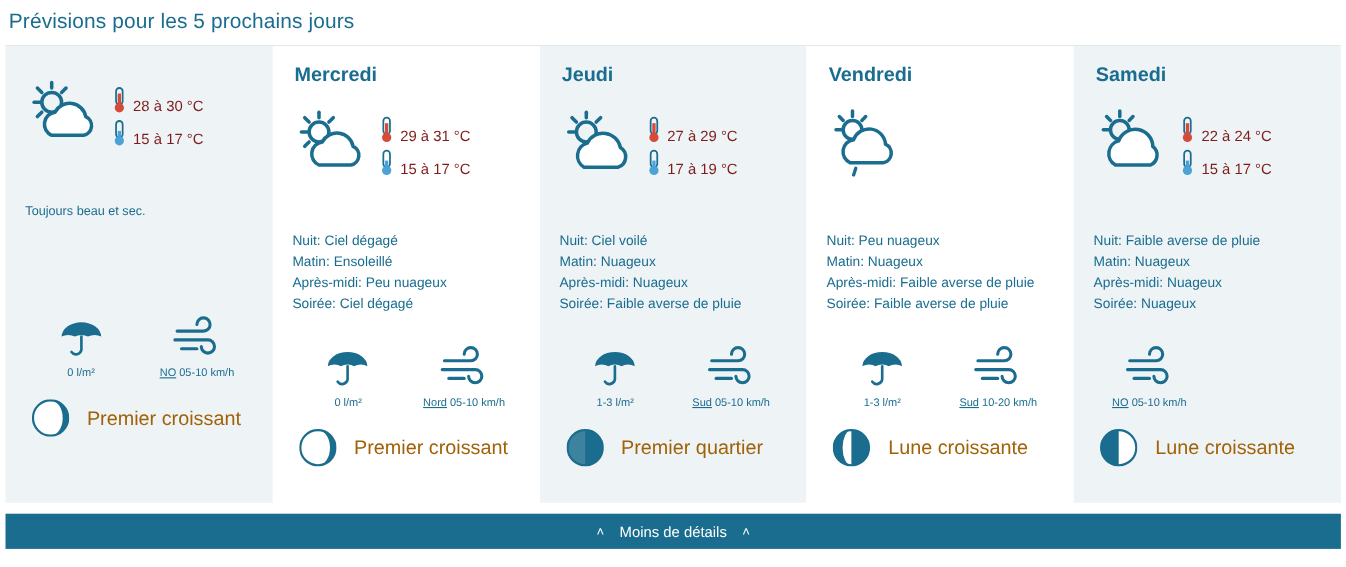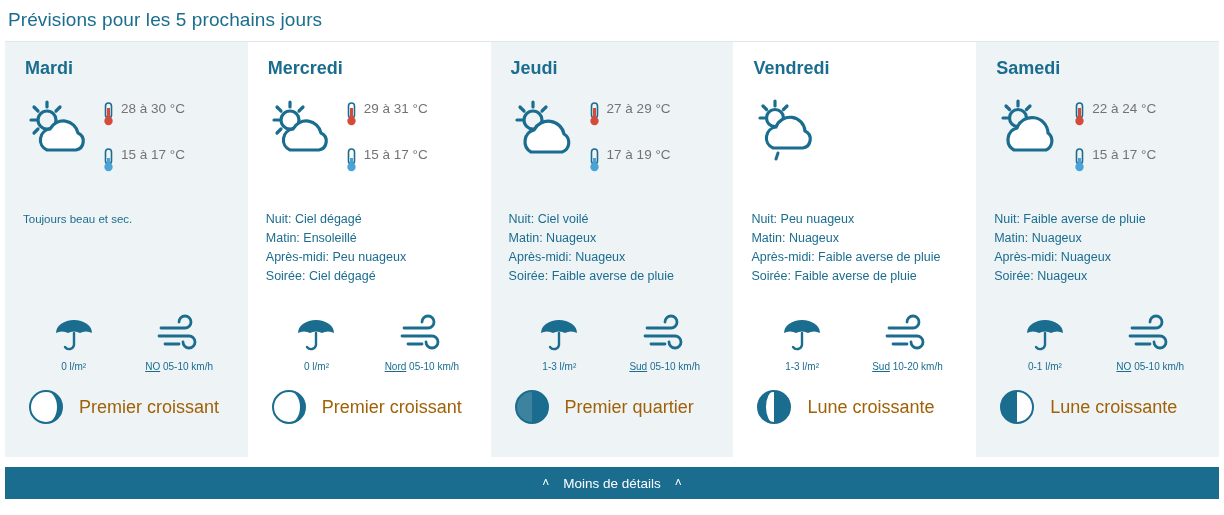--- a/index.html
+++ b/index.html
@@ -46,25 +46,24 @@
   .cond-row {
     display: flex;
     align-items: center;
     height: 92px;
     margin-top: 2px;
   }
   .wx-icon { width: 78px; height: 74px; flex: 0 0 78px; }
   .temps { margin-left: 2px; }
   .temp-line {
     display: flex;
-    align-items: flex-start;
+    align-items: flex-end;
     height: 30px;
     font-size: 13.5px;
-    color: #737373;
-    margin-top: 16px;
+    color: #7f1d1d;
   }
   .temp-line .thermo { width: 15px; height: 26px; margin-right: 5px; }
   
   .periods {
     margin-top: 33px;
     min-height: 96px;
     font-size: 12.5px;
     line-height: 19px;
     color: #1b6d8f;
     padding-left: 2px;
@@ -125,21 +124,20 @@
 </head>
 <body>
 
 <div id="app">
 
   <div class="page-title">Prévisions pour les 5 prochains jours</div>
 
   <div class="forecast-strip">
 
     <div class="day-col alt">
-      <div class="day-name">Mardi</div>
       <div class="cond-row">
         <div class="wx-icon">
           <svg viewBox="0 0 78 74" width="78" height="74">
             <g fill="none" stroke="#1b6d8f" stroke-width="3.2" stroke-linecap="round">
               <circle cx="26" cy="26" r="9"></circle>
               <line x1="26" y1="8" x2="26" y2="13"></line>
               <line x1="10" y1="26" x2="15" y2="26"></line>
               <line x1="13" y1="13" x2="17" y2="17"></line>
               <line x1="39" y1="13" x2="35" y2="17"></line>
               <line x1="13" y1="39" x2="17" y2="35"></line>
@@ -479,29 +477,20 @@
       <div class="periods">
         <div class="p-line">Nuit: Faible averse de pluie</div>
         <div class="p-line">Matin: Nuageux</div>
         <div class="p-line">Après-midi: Nuageux</div>
         <div class="p-line">Soirée: Nuageux</div>
       </div>
 
       <div class="pw-row">
         <div class="pw-cell">
           <div class="pw-icon">
-            <svg viewBox="0 0 44 42" width="44" height="42">
-              <path d="M4 21 a18 13 0 0 1 36 0 a9 6 0 0 0 -12 0 a9 6 0 0 0 -12 0 a9 6 0 0 0 -12 0 z" fill="#1b6d8f"></path>
-              <path d="M22 21 v12 a5 5 0 0 1 -9 2" fill="none" stroke="#1b6d8f" stroke-width="2.4" stroke-linecap="round"></path>
-            </svg>
-          </div>
-          <div class="pw-val">0-1 l/m²</div>
-        </div>
-        <div class="pw-cell">
-          <div class="pw-icon">
             <svg viewBox="0 0 52 42" width="52" height="42">
               <g fill="none" stroke="#1b6d8f" stroke-width="2.8" stroke-linecap="round">
                 <path d="M8 16 h24 a6 6 0 1 0 -6 -6"></path>
                 <path d="M6 24 h30 a6 6 0 1 1 -6 6"></path>
                 <path d="M12 32 h14"></path>
               </g>
             </svg>
           </div>
           <div class="pw-val"><u>NO</u> <span>05-10 km/h</span></div>
         </div>

